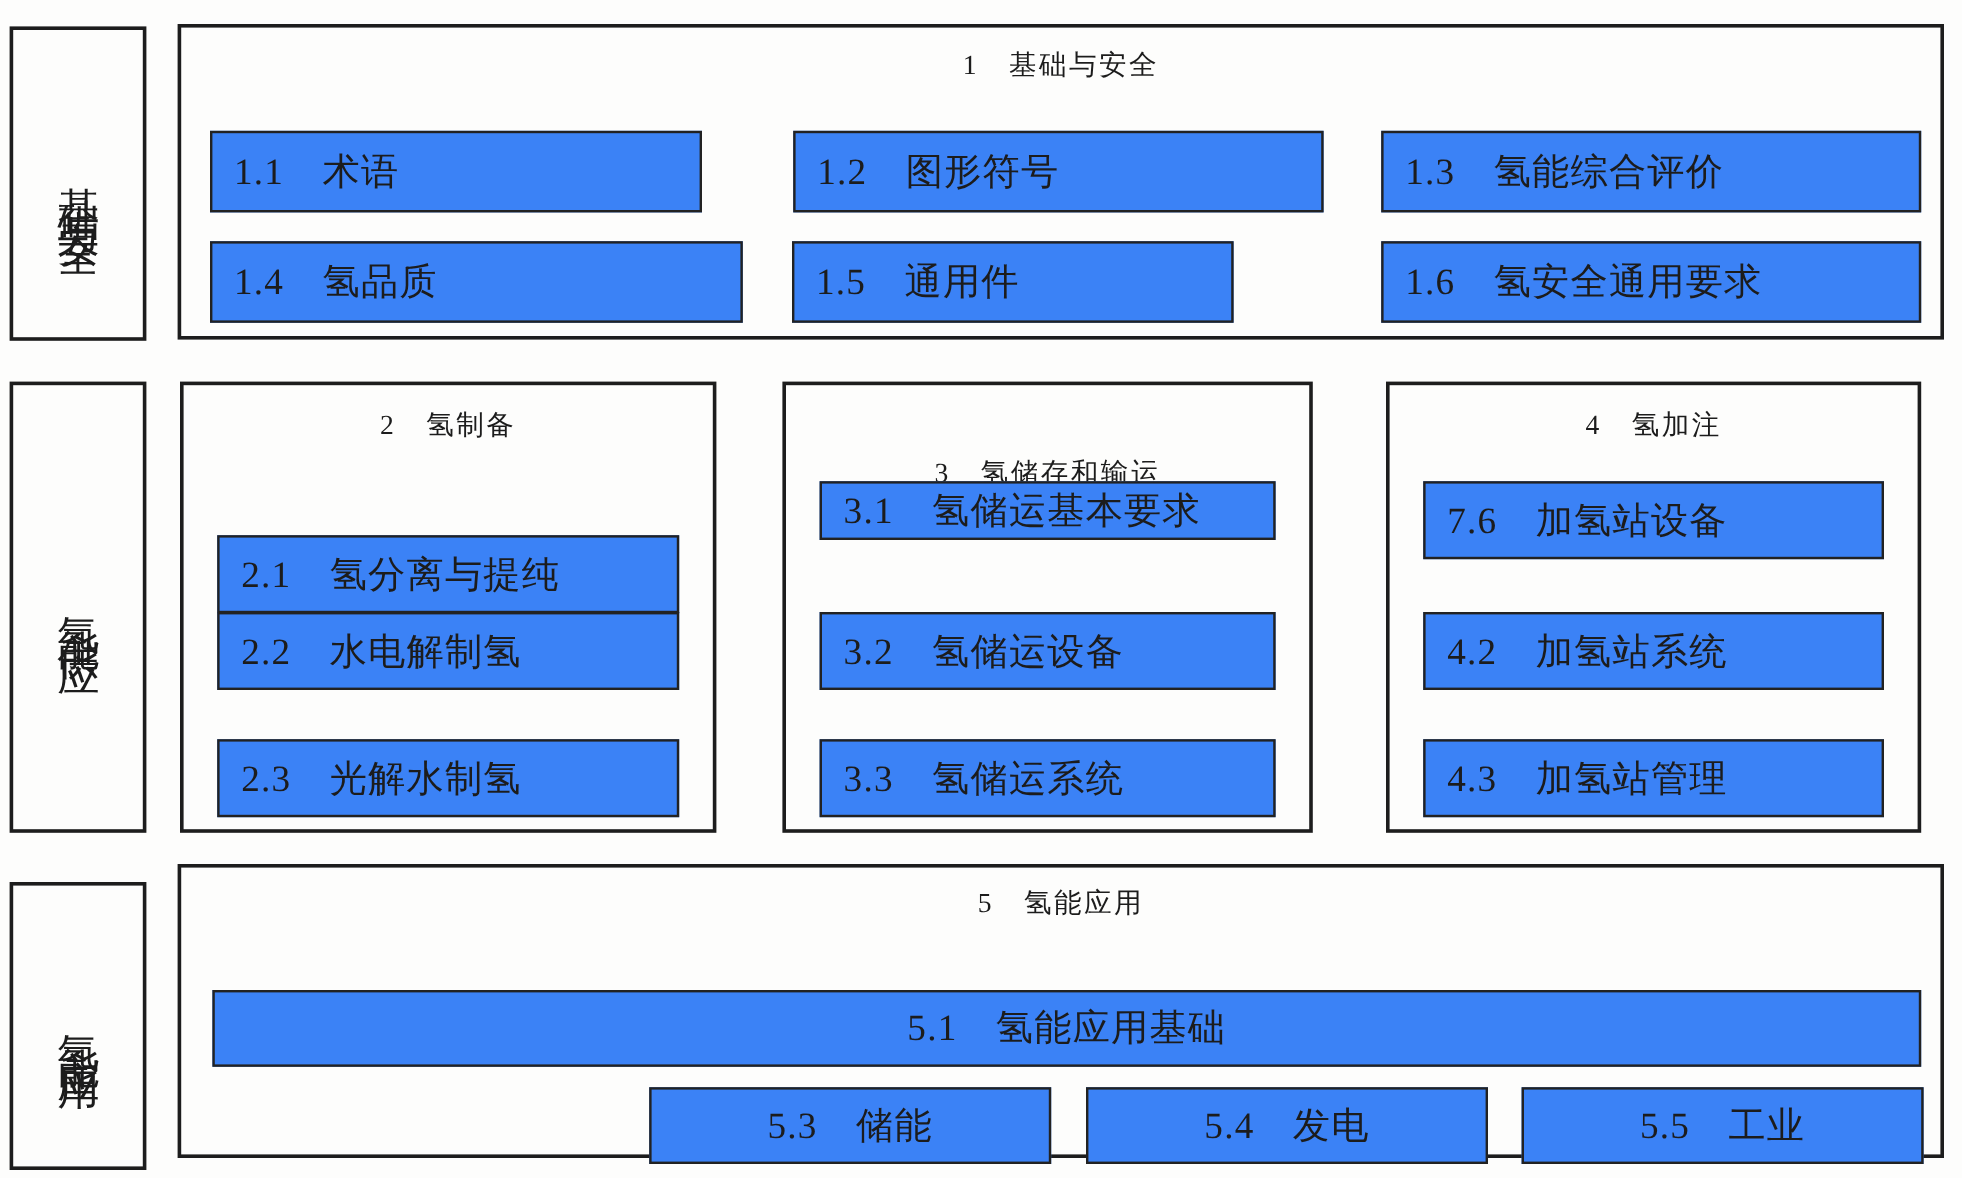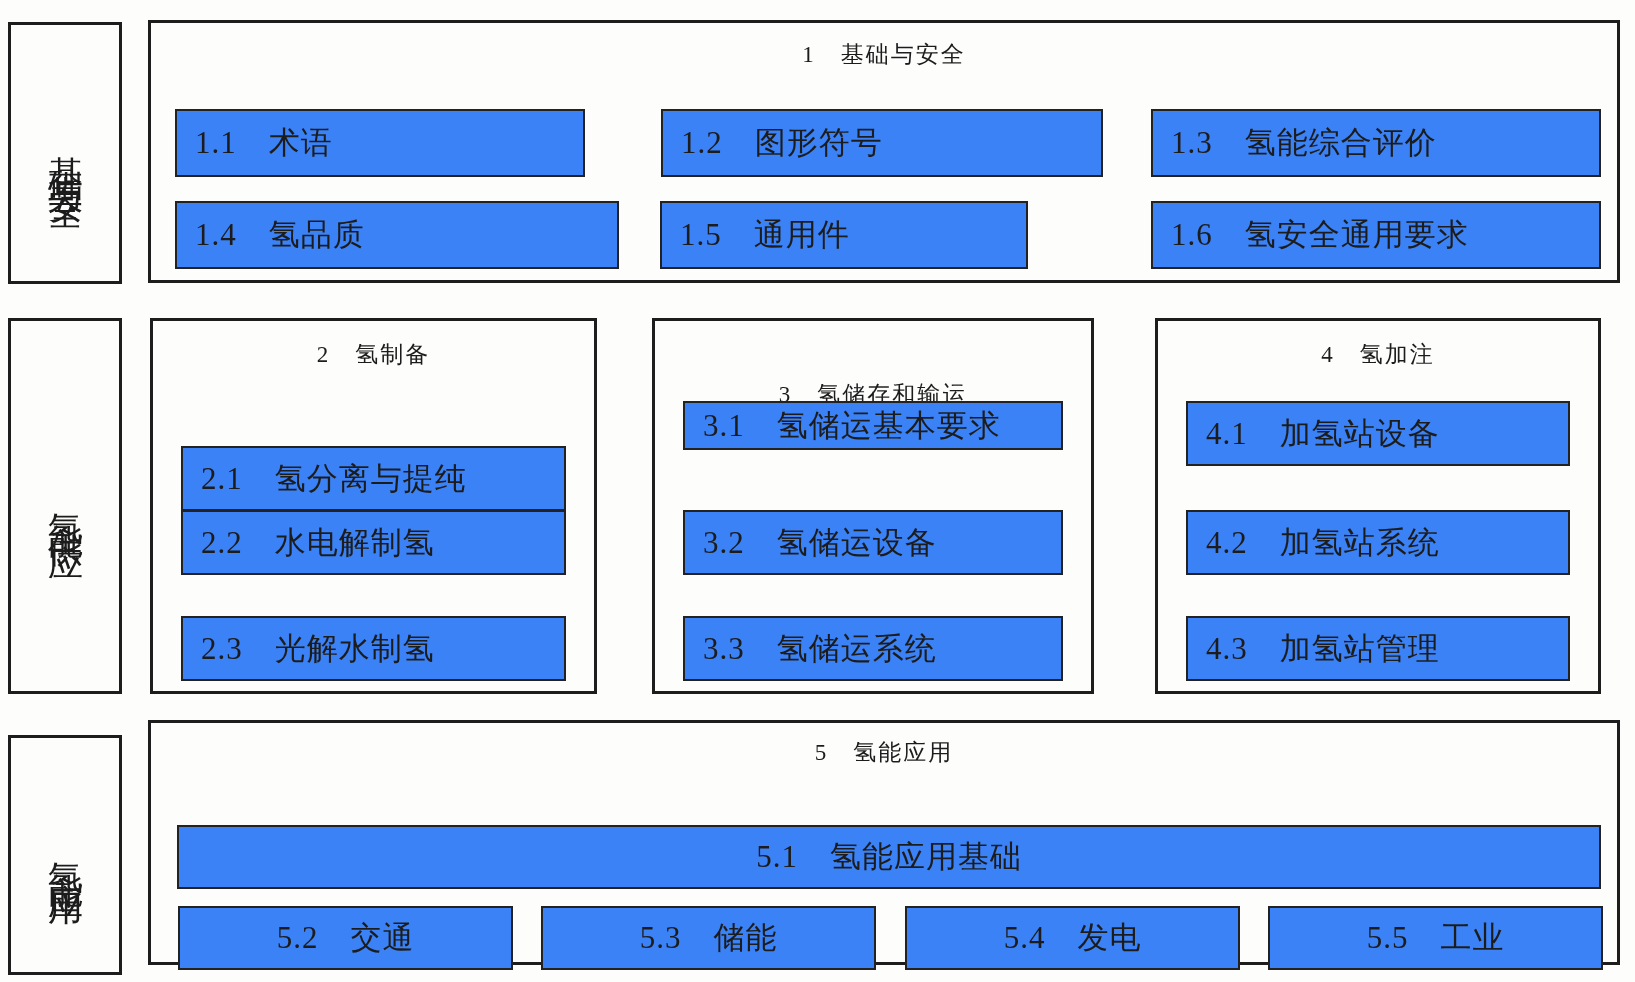--- a/index.html
+++ b/index.html
@@ -59,33 +59,32 @@
 
   <div class="outer" style="left:652px;top:318px;width:442px;height:376px;">
     <div class="sec-title" style="top:18px;margin-top:40px;">3　氢储存和输运</div>
     <div class="inner lefty" style="left:28px;top:80px;width:380px;height:49px;">3.1　氢储运基本要求</div>
     <div class="inner lefty" style="left:28px;top:189px;width:380px;height:65px;">3.2　氢储运设备</div>
     <div class="inner lefty" style="left:28px;top:295px;width:380px;height:65px;">3.3　氢储运系统</div>
   </div>
 
   <div class="outer" style="left:1155px;top:318px;width:446px;height:376px;">
     <div class="sec-title" style="top:18px;">4　氢加注</div>
-    <div class="inner lefty" style="left:28px;top:80px;width:384px;height:65px;">4.1　加氢站设备</div>
+    <div class="inner lefty" style="left:28px;top:80px;width:384px;height:65px;">7.6　加氢站设备</div>
     <div class="inner lefty" style="left:28px;top:189px;width:384px;height:65px;">4.2　加氢站系统</div>
     <div class="inner lefty" style="left:28px;top:295px;width:384px;height:65px;">4.3　加氢站管理</div>
   </div>
 
   <div class="sidebox" style="left:8px;top:735px;width:114px;height:240px;">
     <span class="vtext">氢能应用</span>
   </div>
 
   <div class="outer" style="left:148px;top:720px;width:1472px;height:245px;">
     <div class="sec-title" style="top:14px;">5　氢能应用</div>
 
     <div class="inner centery" style="left:26px;top:74px;width:1424px;height:64px;">5.1　氢能应用基础</div>
 
-    <div class="inner centery" style="left:27px;top:155px;width:335px;height:64px;">5.2　交通</div>
     <div class="inner centery" style="left:390px;top:155px;width:335px;height:64px;">5.3　储能</div>
     <div class="inner centery" style="left:754px;top:155px;width:335px;height:64px;">5.4　发电</div>
     <div class="inner centery" style="left:1117px;top:155px;width:335px;height:64px;">5.5　工业</div>
   </div>
 
 </div>
 
 </body></html>

